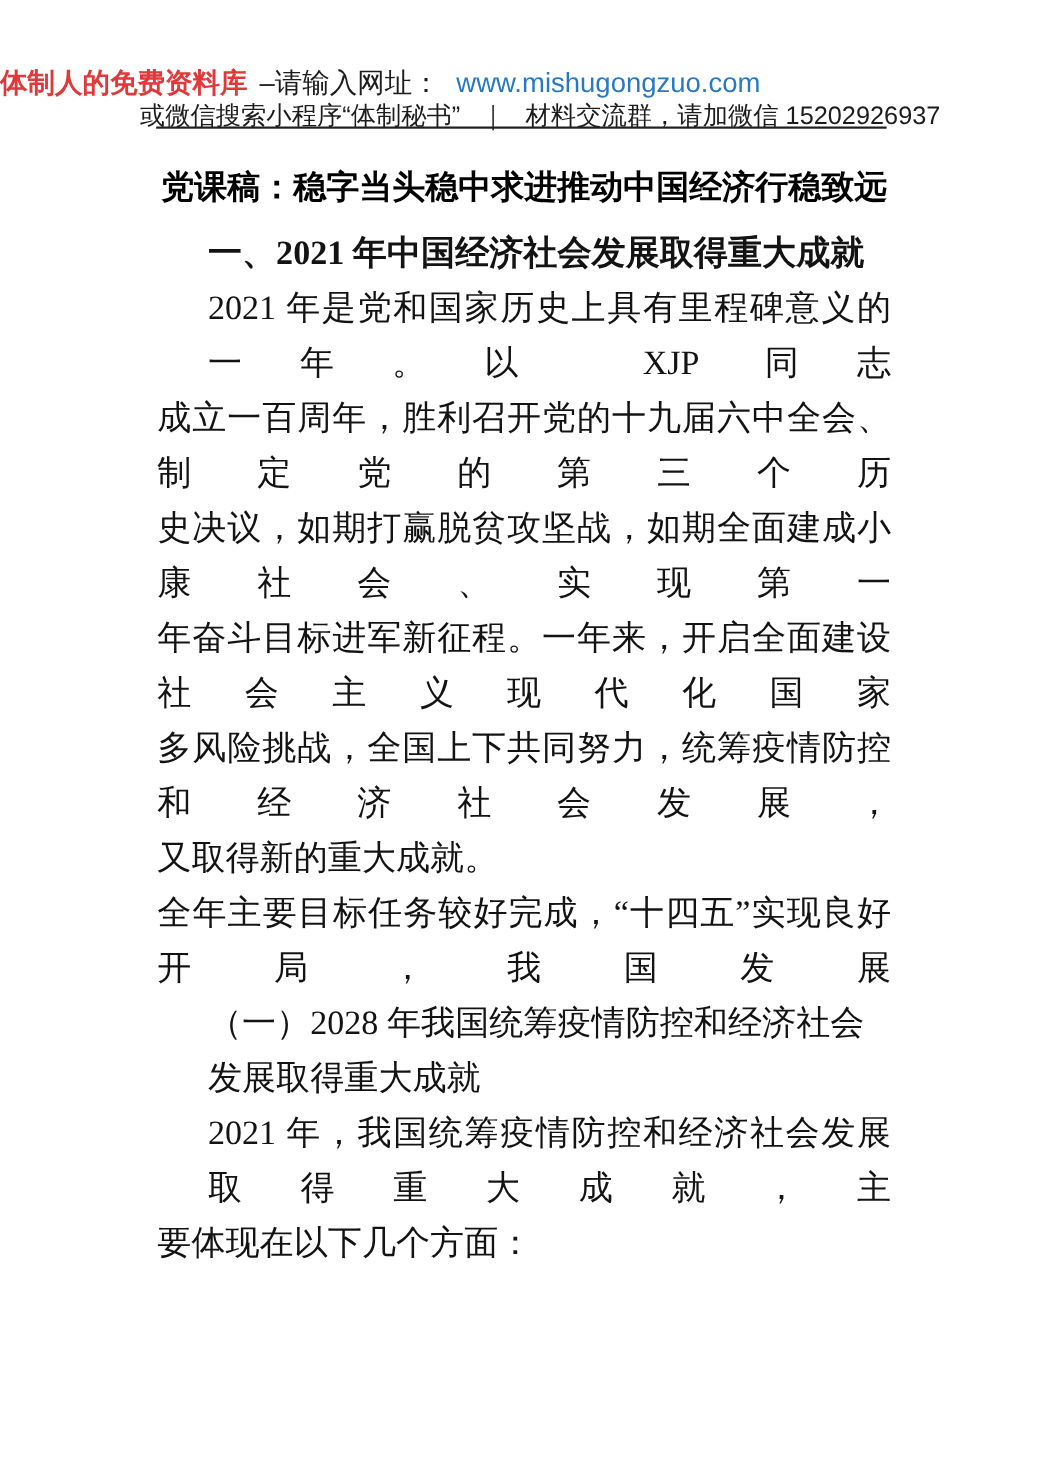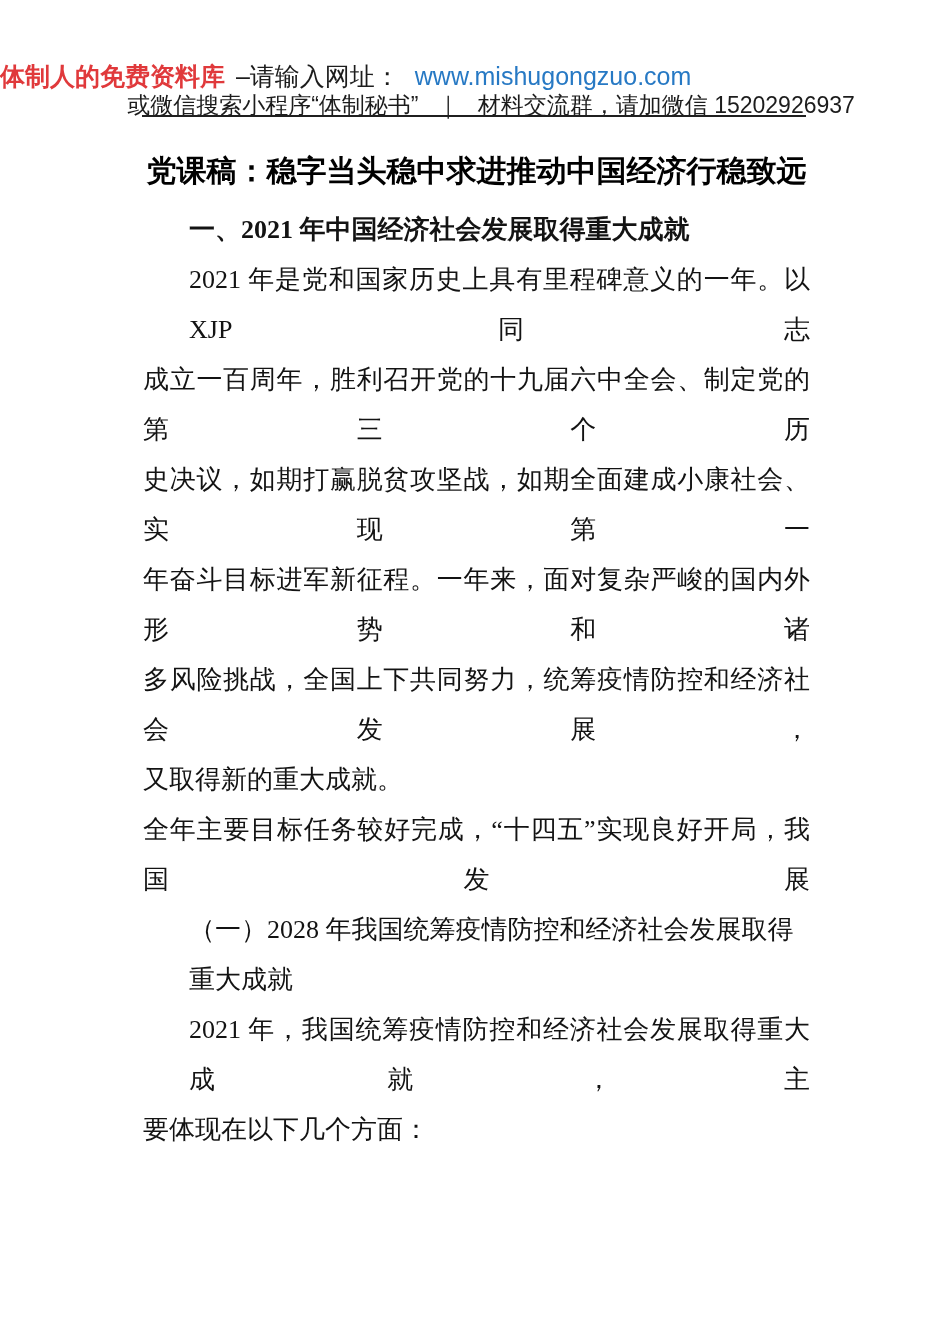--- a/index.html
+++ b/index.html
@@ -47,21 +47,21 @@
   }
   .doc-title {
     font-size: 30px;
     font-weight: bold;
     text-align: center;
     line-height: 42px;
     color: #000000;
     margin-bottom: 13px;
   }
   .doc-body .line {
-    font-size: 26px;
+    font-size: 31px;
     line-height: 50px;
     color: #131313;
   }
   .doc-body .line.indent { padding-left: 46px; }
   .doc-body .line.fill   { text-align: justify; text-align-last: justify; text-justify: inter-character; }
   .doc-body .line.h1     { font-weight: bold; }
 </style>
 </head>
 <body>
 
@@ -81,21 +81,21 @@
 
   <div class="hdr-rule"></div>
 
   <div class="content">
     <div class="doc-title">党课稿：稳字当头稳中求进推动中国经济行稳致远</div>
     <div class="doc-body">
         <div class="line h1 indent">一、2021 年中国经济社会发展取得重大成就</div>
         <div class="line p indent fill">2021 年是党和国家历史上具有里程碑意义的一年。以 XJP 同志</div>
         <div class="line p fill">成立一百周年，胜利召开党的十九届六中全会、制定党的第三个历</div>
         <div class="line p fill">史决议，如期打赢脱贫攻坚战，如期全面建成小康社会、实现第一</div>
-        <div class="line p fill">年奋斗目标进军新征程。一年来，面对复杂严峻的国内外形势和诸</div>
+        <div class="line p fill">年奋斗目标进军新征程。一年来，开启全面建设社会主义现代化国家</div>
         <div class="line p fill">多风险挑战，全国上下共同努力，统筹疫情防控和经济社会发展，</div>
         <div class="line p">又取得新的重大成就。</div>
         <div class="line p fill">全年主要目标任务较好完成，“十四五”实现良好开局，我国发展</div>
         <div class="line h2 indent">（一）2028 年我国统筹疫情防控和经济社会发展取得重大成就</div>
         <div class="line p indent fill">2021 年，我国统筹疫情防控和经济社会发展取得重大成就，主</div>
         <div class="line p">要体现在以下几个方面：</div>
       </div>
   </div>
 
 </div>

